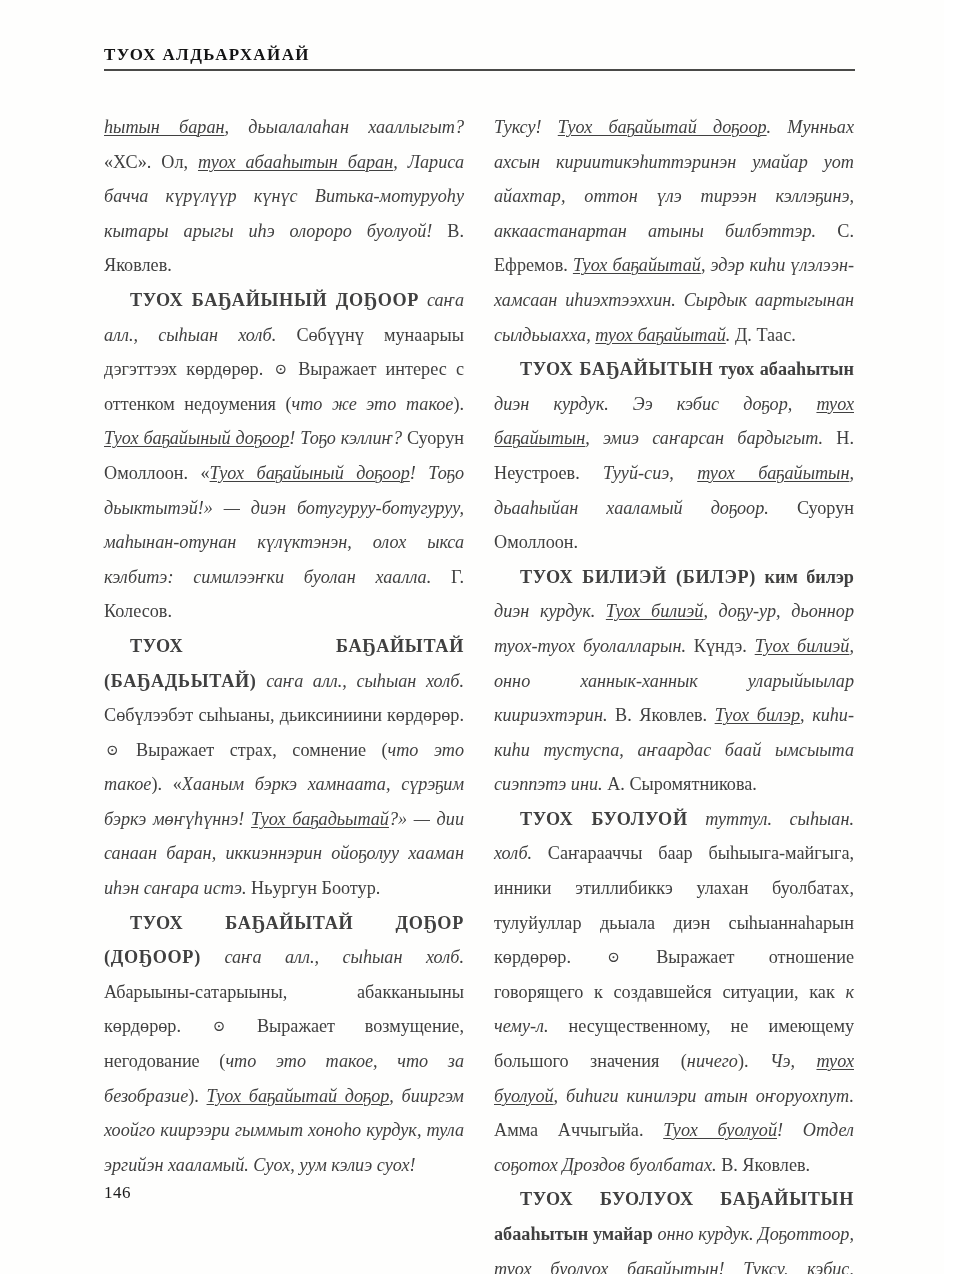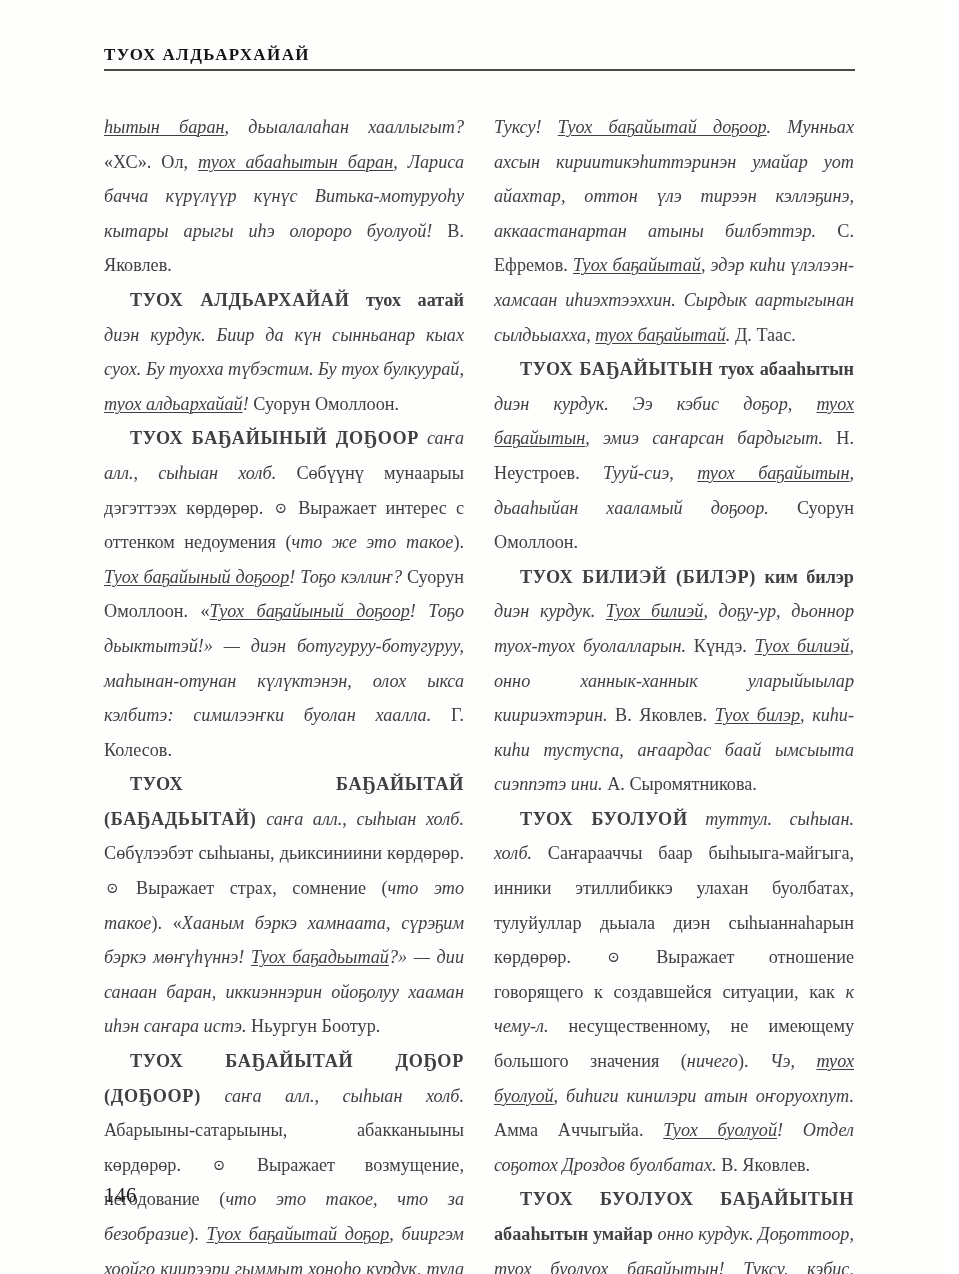--- a/index.html
+++ b/index.html
@@ -104,21 +104,21 @@
   .indent {
     display: inline-block;
     width: 26px;
   }
 
   
   .folio {
     position: absolute;
     left: 104px;
     top: 1183px;
-    font-size: 21px;
+    font-size: 17px;
     color: #1b1b1b;
     letter-spacing: 0.5px;
   }
 </style>
 </head>
 <body>
 
 <div class="page">
 
   <div class="runhead">
@@ -127,23 +127,20 @@
   </div>
 
   <div class="columns">
 
     <div class="col">
 
       <p class="cont">
         <span class="itu">һытын баран</span><span class="it">, дьыалалаһан хааллыгыт?</span><span class="rom"> «ХС». Ол, </span><span class="itu">туох абааһытын баран</span><span class="it">, Лариса бачча күрүлүүр күнүс Витька-мотуруоһу кытары арыгы иһэ олороро буолуой!</span><span class="rom"> В. Яковлев.</span>
       </p>
 
-      <p class="entry">
-        <span class="indent"></span><span class="hw">ТУОХ АЛДЬАРХАЙАЙ</span><span class="bold"> туох аатай</span><span class="it"> диэн курдук. Биир да күн сынньанар кыах суох. Бу туохха түбэстим. Бу туох булкуурай, </span><span class="itu">туох алдьархайай</span><span class="it">!</span><span class="rom"> Суорун Омоллоон.</span>
-      </p>
 
       <p class="entry">
         <span class="indent"></span><span class="hw">ТУОХ БАҔАЙЫНЫЙ ДОҔООР</span><span class="it"> саҥа алл., сыһыан холб.</span><span class="rom"> Сөбүүнү мунаарыы дэгэттээх көрдөрөр. </span><span class="dot">⊙</span><span class="rom"> Выражает интерес с оттенком недоумения (</span><span class="it">что же это такое</span><span class="rom">). </span><span class="itu">Туох баҕайыный доҕоор</span><span class="it">! Тоҕо кэллиҥ?</span><span class="rom"> Суорун Омоллоон. «</span><span class="itu">Туох баҕайыный доҕоор</span><span class="it">! Тоҕо дьыктытэй!» — диэн ботугуруу-ботугуруу, маһынан-отунан күлүктэнэн, олох ыкса кэлбитэ: симилээҥки буолан хаалла.</span><span class="rom"> Г. Колесов.</span>
       </p>
 
       <p class="entry">
         <span class="indent"></span><span class="hw">ТУОХ БАҔАЙЫТАЙ (БАҔАДЬЫТАЙ)</span><span class="it"> саҥа алл., сыһыан холб.</span><span class="rom"> Сөбүлээбэт сыһыаны, дьиксиниини көрдөрөр. </span><span class="dot">⊙</span><span class="rom"> Выражает страх, сомнение (</span><span class="it">что это такое</span><span class="rom">). «</span><span class="it">Хааным бэркэ хамнаата, сүрэҕим бэркэ мөҥүһүннэ! </span><span class="itu">Туох баҕадьытай</span><span class="it">?» — дии санаан баран, иккиэннэрин ойоҕолуу хааман иһэн саҥара истэ.</span><span class="rom"> Ньургун Боотур.</span>
       </p>
 
       <p class="entry">

